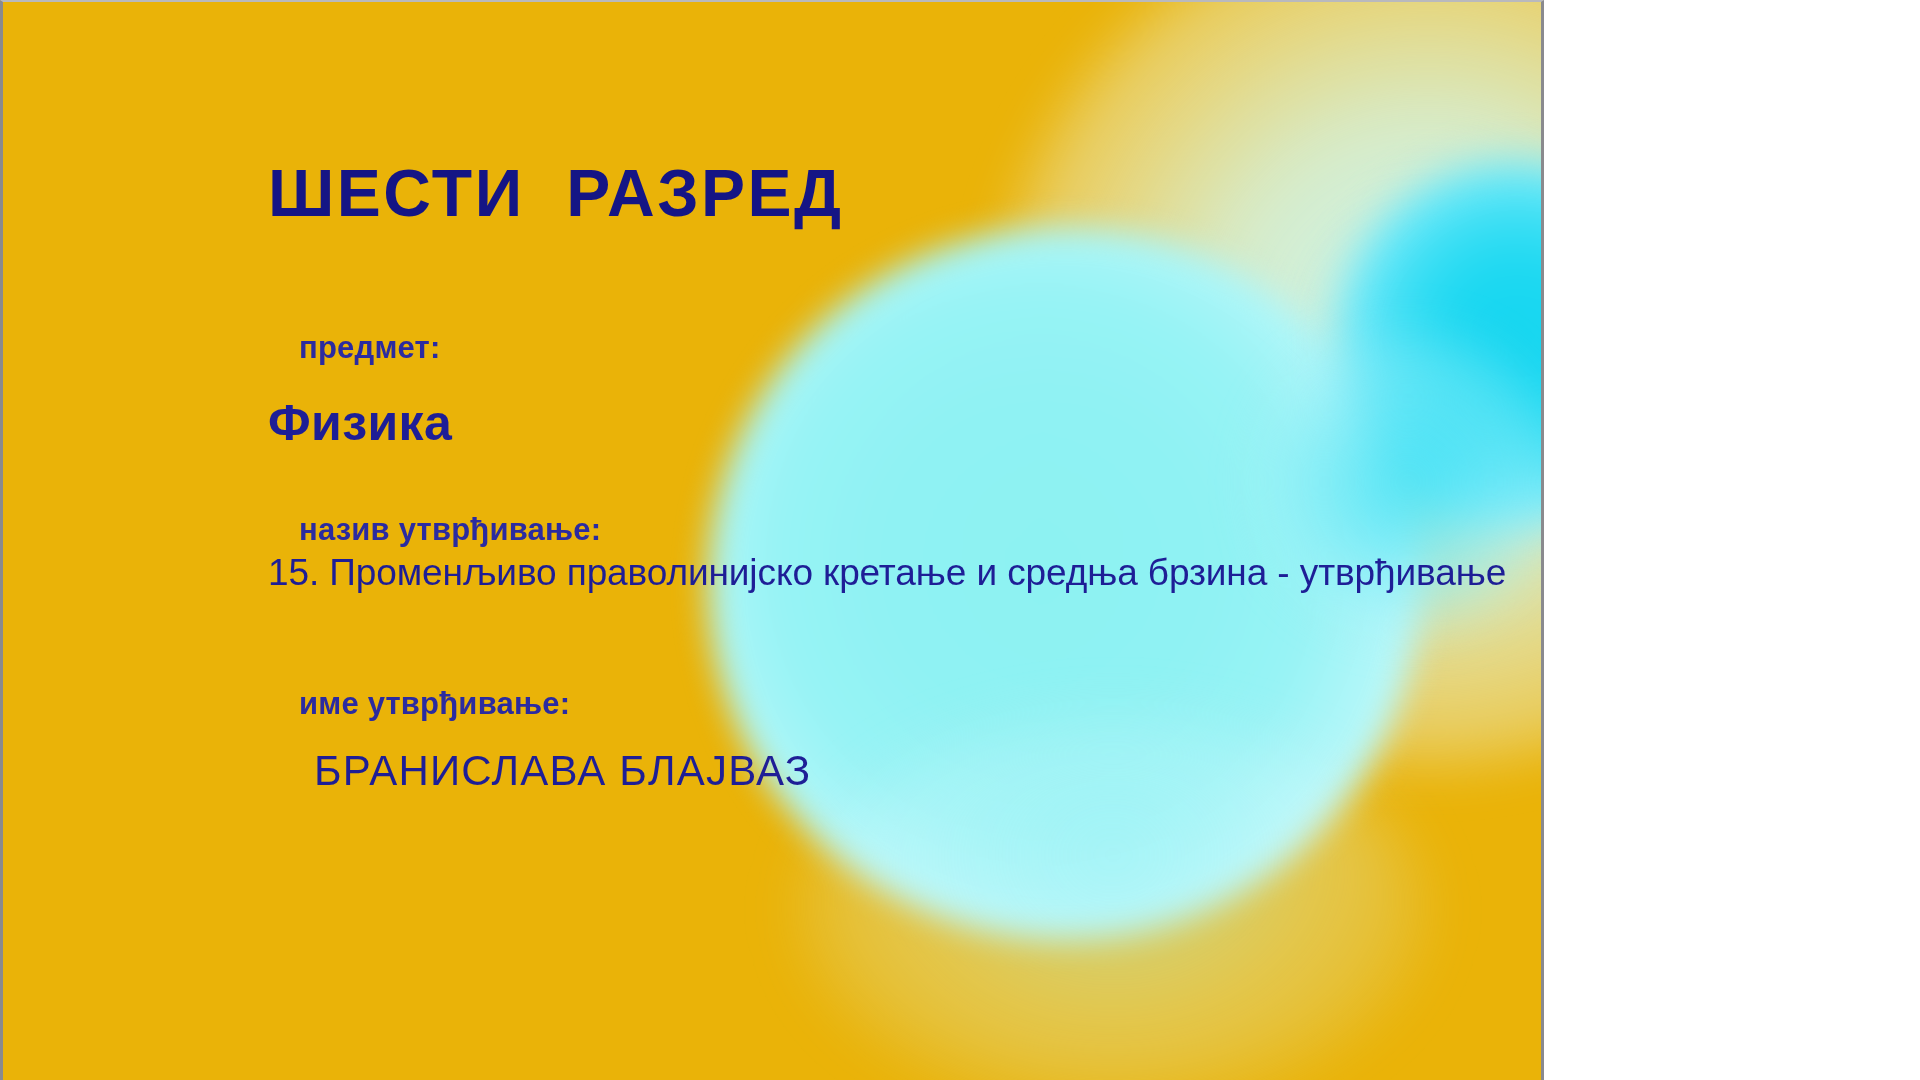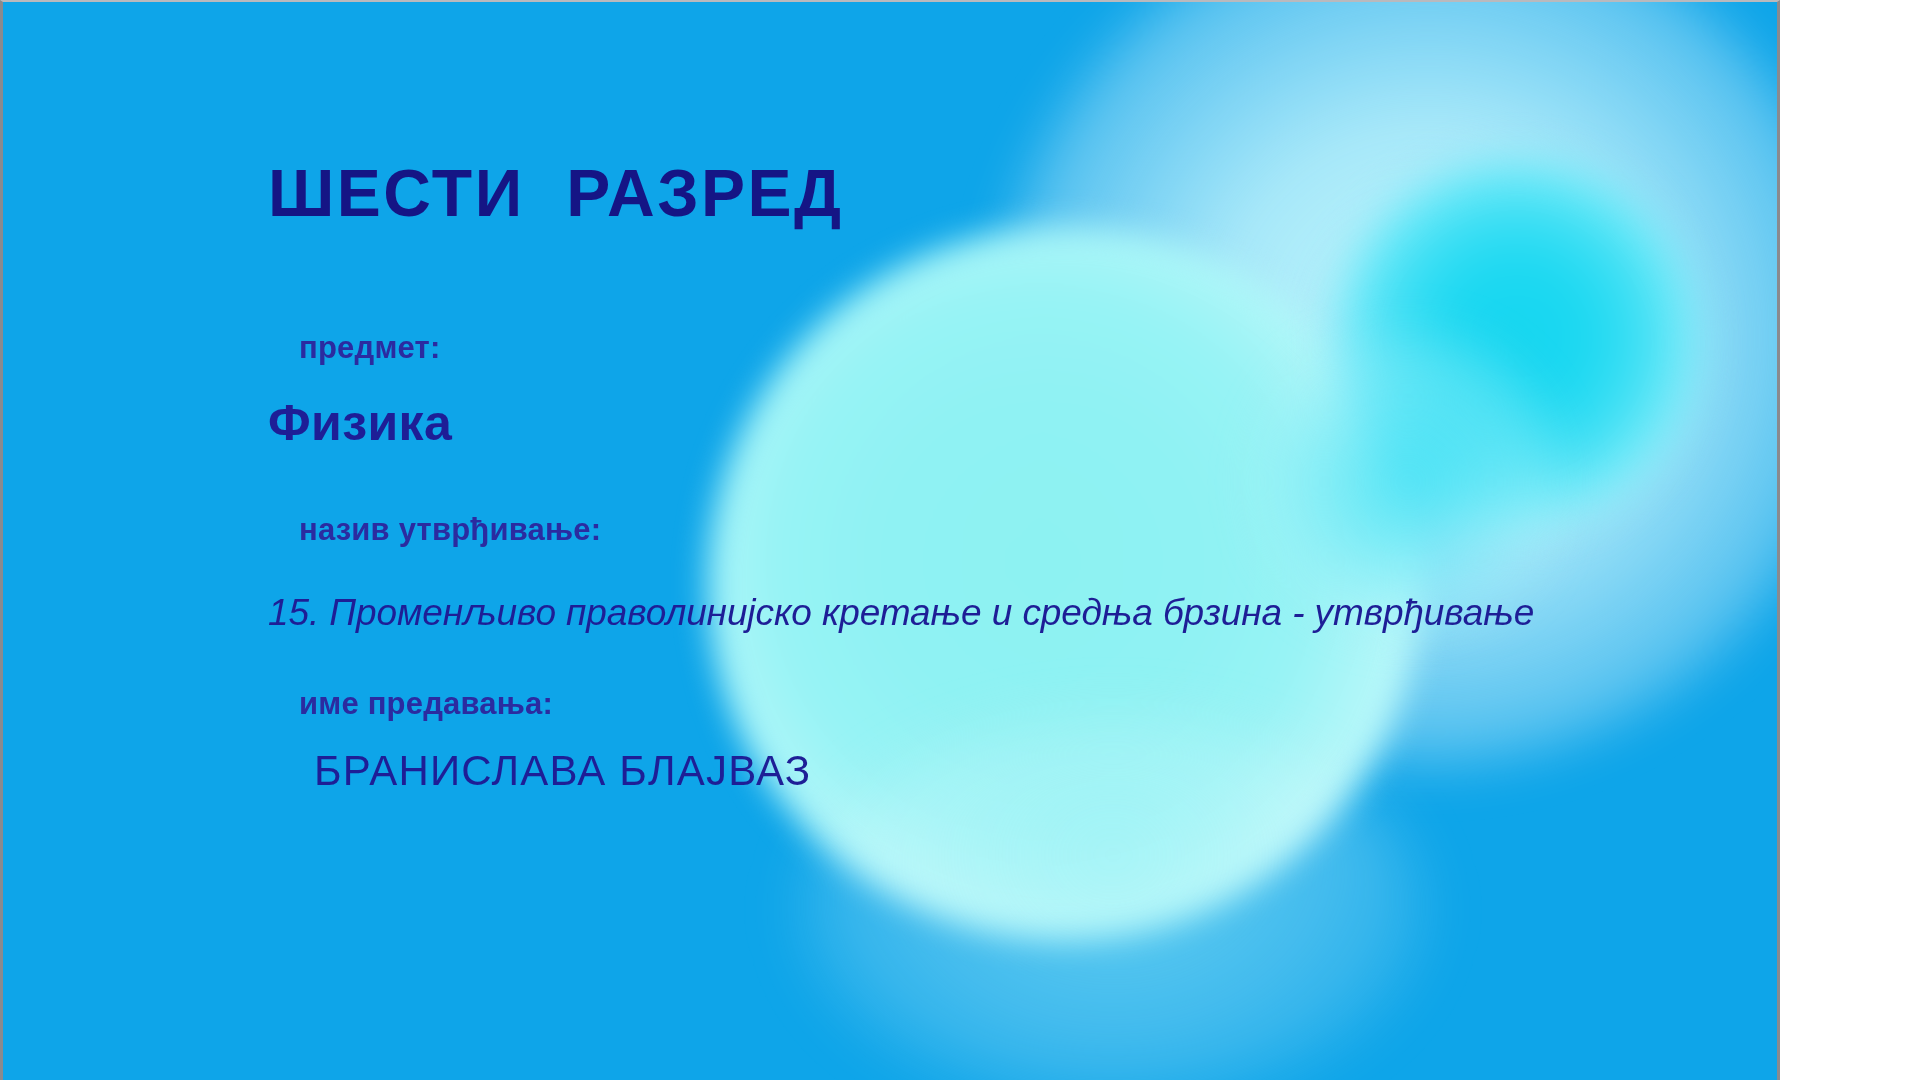--- a/index.html
+++ b/index.html
@@ -3,24 +3,24 @@
 <meta charset="utf-8">
 <style>
   html, body {
     margin: 0;
     padding: 0;
     background: #ffffff;
   }
 
   #slide {
     position: relative;
-    width: 1780px;
+    width: 1544px;
     height: 1080px;
     overflow: hidden;
-    background: #0ea5e9;
+    background: #eab308;
     box-sizing: border-box;
     border-left: 3px solid #8a8a8e;
     border-right: 3px solid #8a8a8e;
     border-top: 2px solid #b9b9bd;
     font-family: "Liberation Sans", "DejaVu Sans", sans-serif;
   }
 
   
   .blob {
     position: absolute;
@@ -139,21 +139,21 @@
     left: 0;
     color: #1e1e96;
     line-height: 1;
     white-space: nowrap;
   }
 
   #subject-label   { top: 330px; }
   #subject-value   { top: 396px; font-size: 50px; font-weight: bold; letter-spacing: 0.4px; }
 
   #lecture-label   { top: 512px; }
-  #lecture-value   { top: 592px; font-size: 37px; font-weight: normal; letter-spacing: -0.1px; font-style: italic; }
+  #lecture-value   { top: 552px; font-size: 37px; font-weight: normal; letter-spacing: -0.1px; }
 
   #lecturer-label  { top: 686px; }
   #lecturer-value  { top: 748px; font-size: 42px; font-weight: normal; letter-spacing: 1.2px; margin-left: 46px; }
 </style>
 </head>
 <body>
 
 <div id="slide">
 
   <div class="blob" id="blob-halo"></div>
@@ -165,17 +165,17 @@
   <div id="content">
 
     <div id="main-title">ШЕСТИ  РАЗРЕД</div>
 
     <div class="field-label" id="subject-label">предмет:</div>
     <div class="field-value" id="subject-value">Физика</div>
 
     <div class="field-label" id="lecture-label">назив утврђивање:</div>
     <div class="field-value" id="lecture-value">15. Променљиво праволинијско кретање и средња брзина - утврђивање</div>
 
-    <div class="field-label" id="lecturer-label">име предавања:</div>
+    <div class="field-label" id="lecturer-label">име утврђивање:</div>
     <div class="field-value" id="lecturer-value">БРАНИСЛАВА БЛАЈВАЗ</div>
 
   </div>
 </div>
 
 </body></html>

